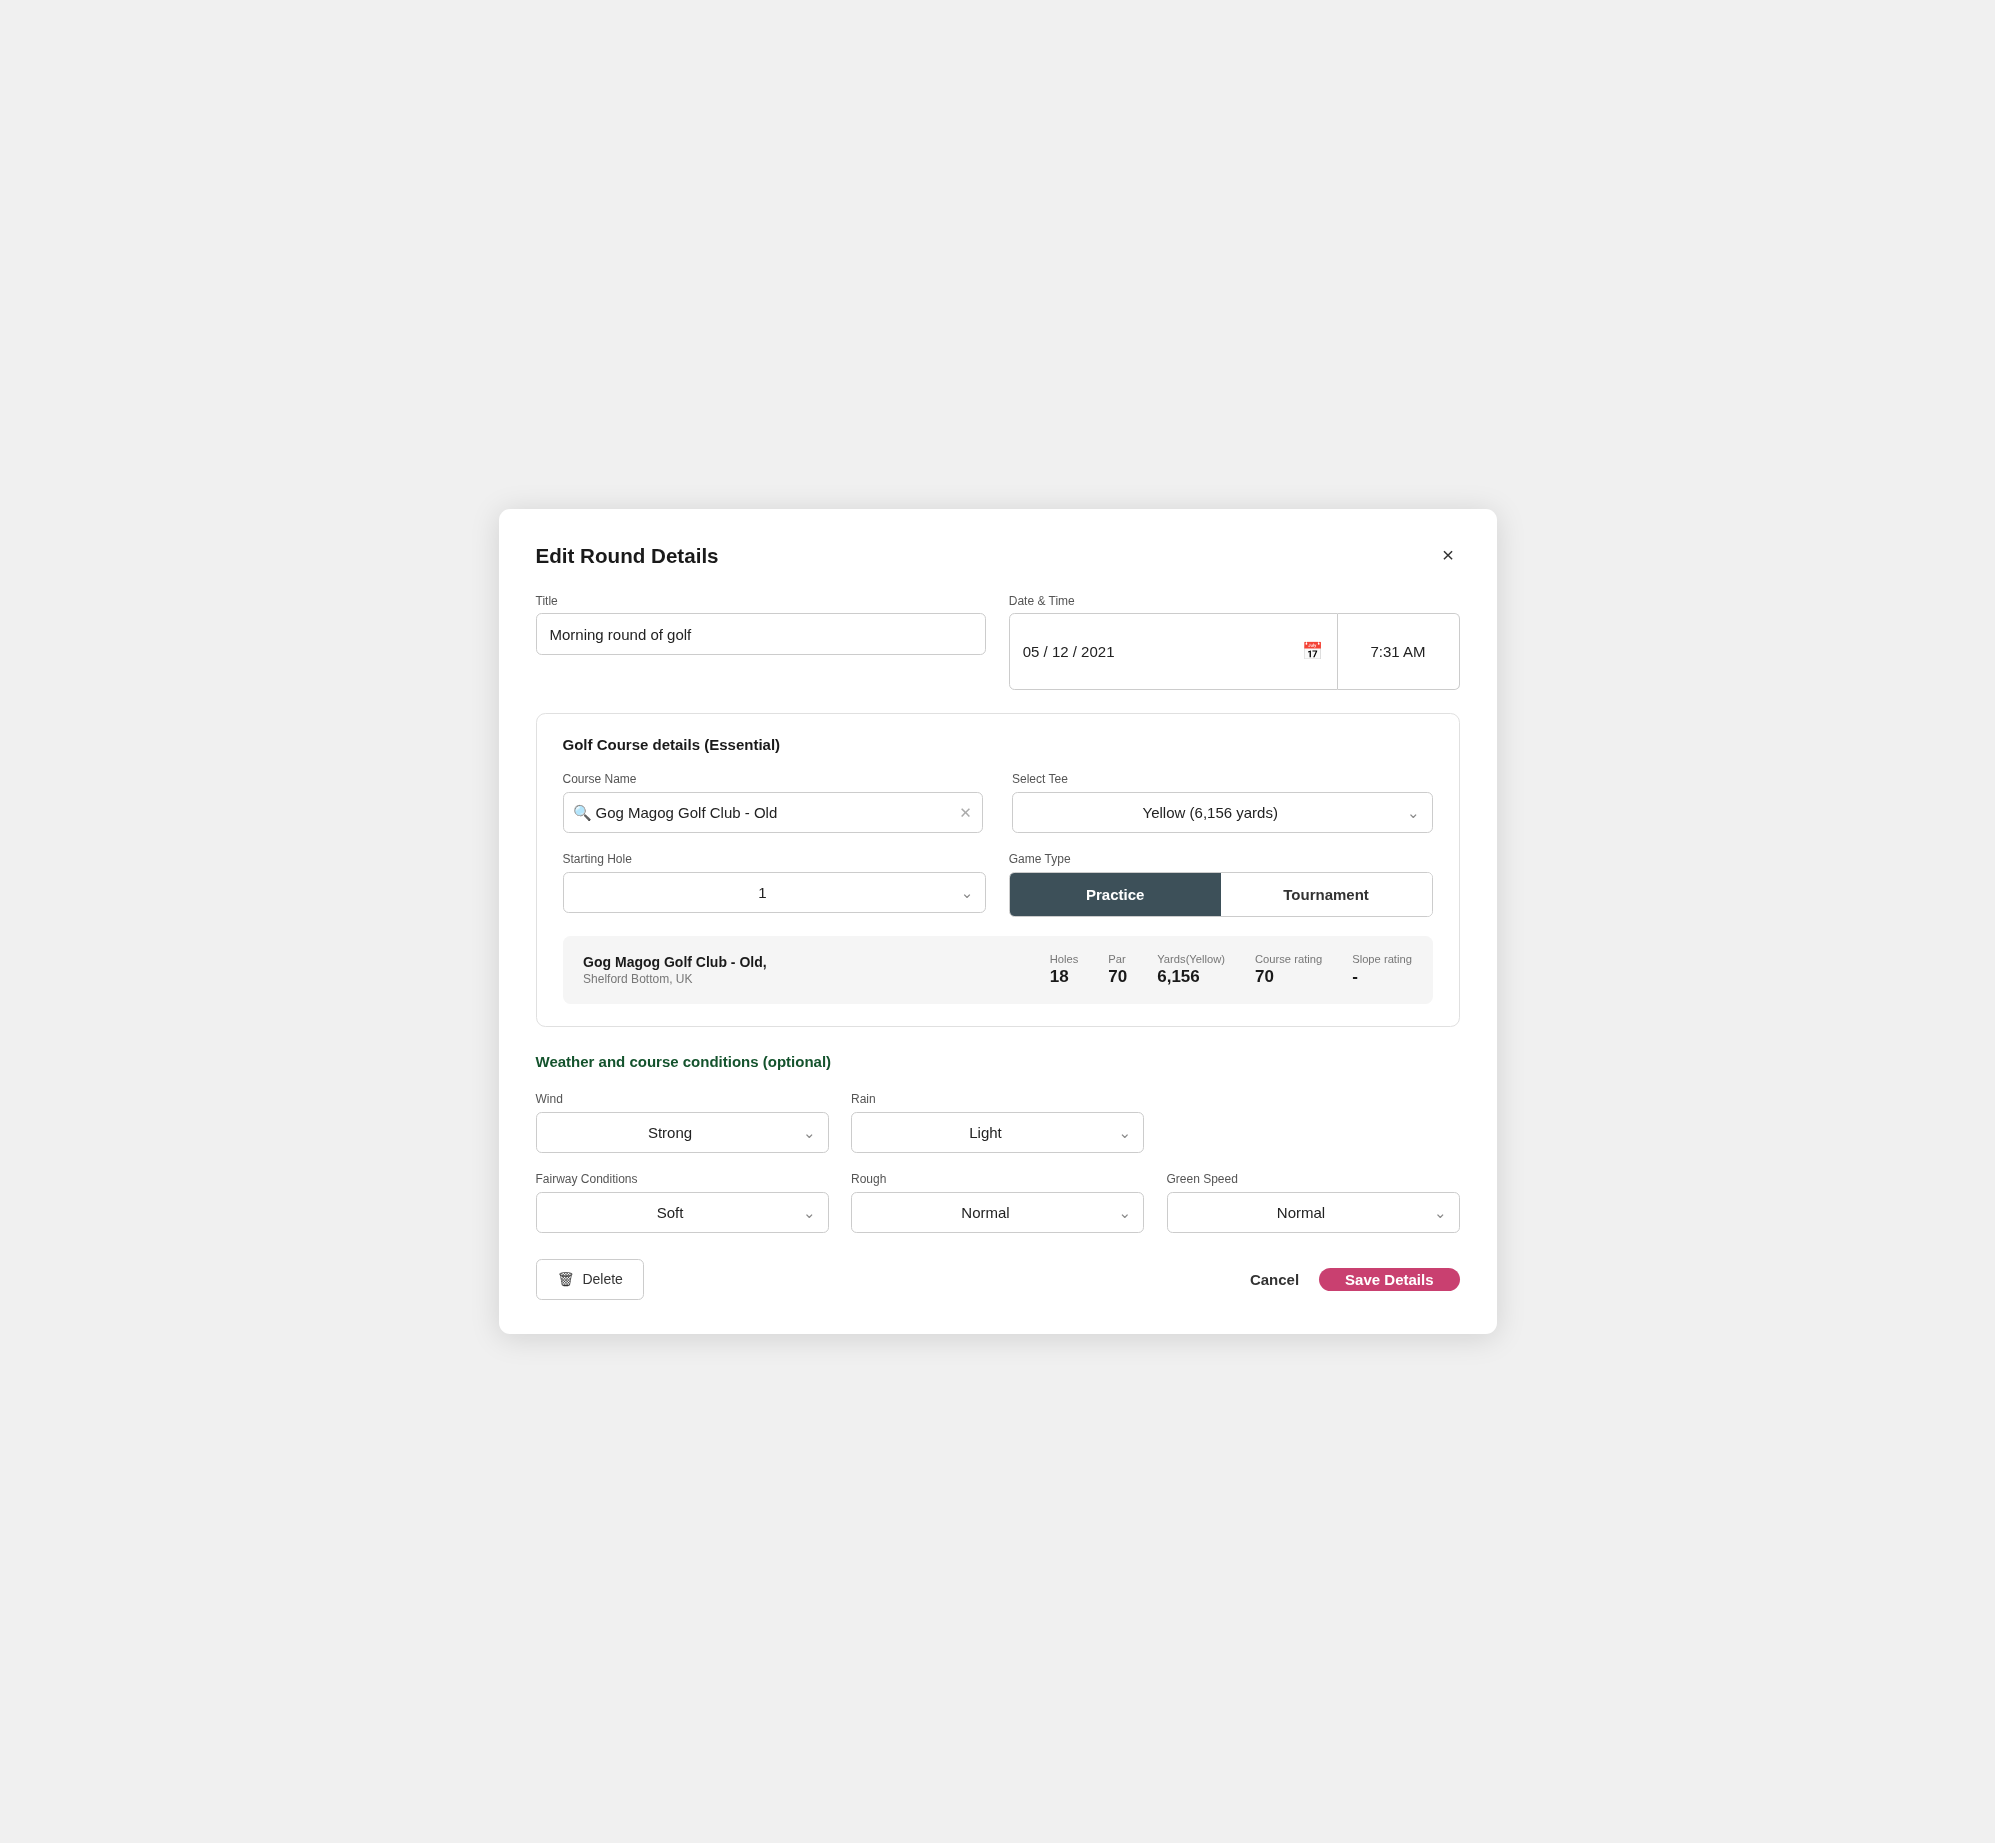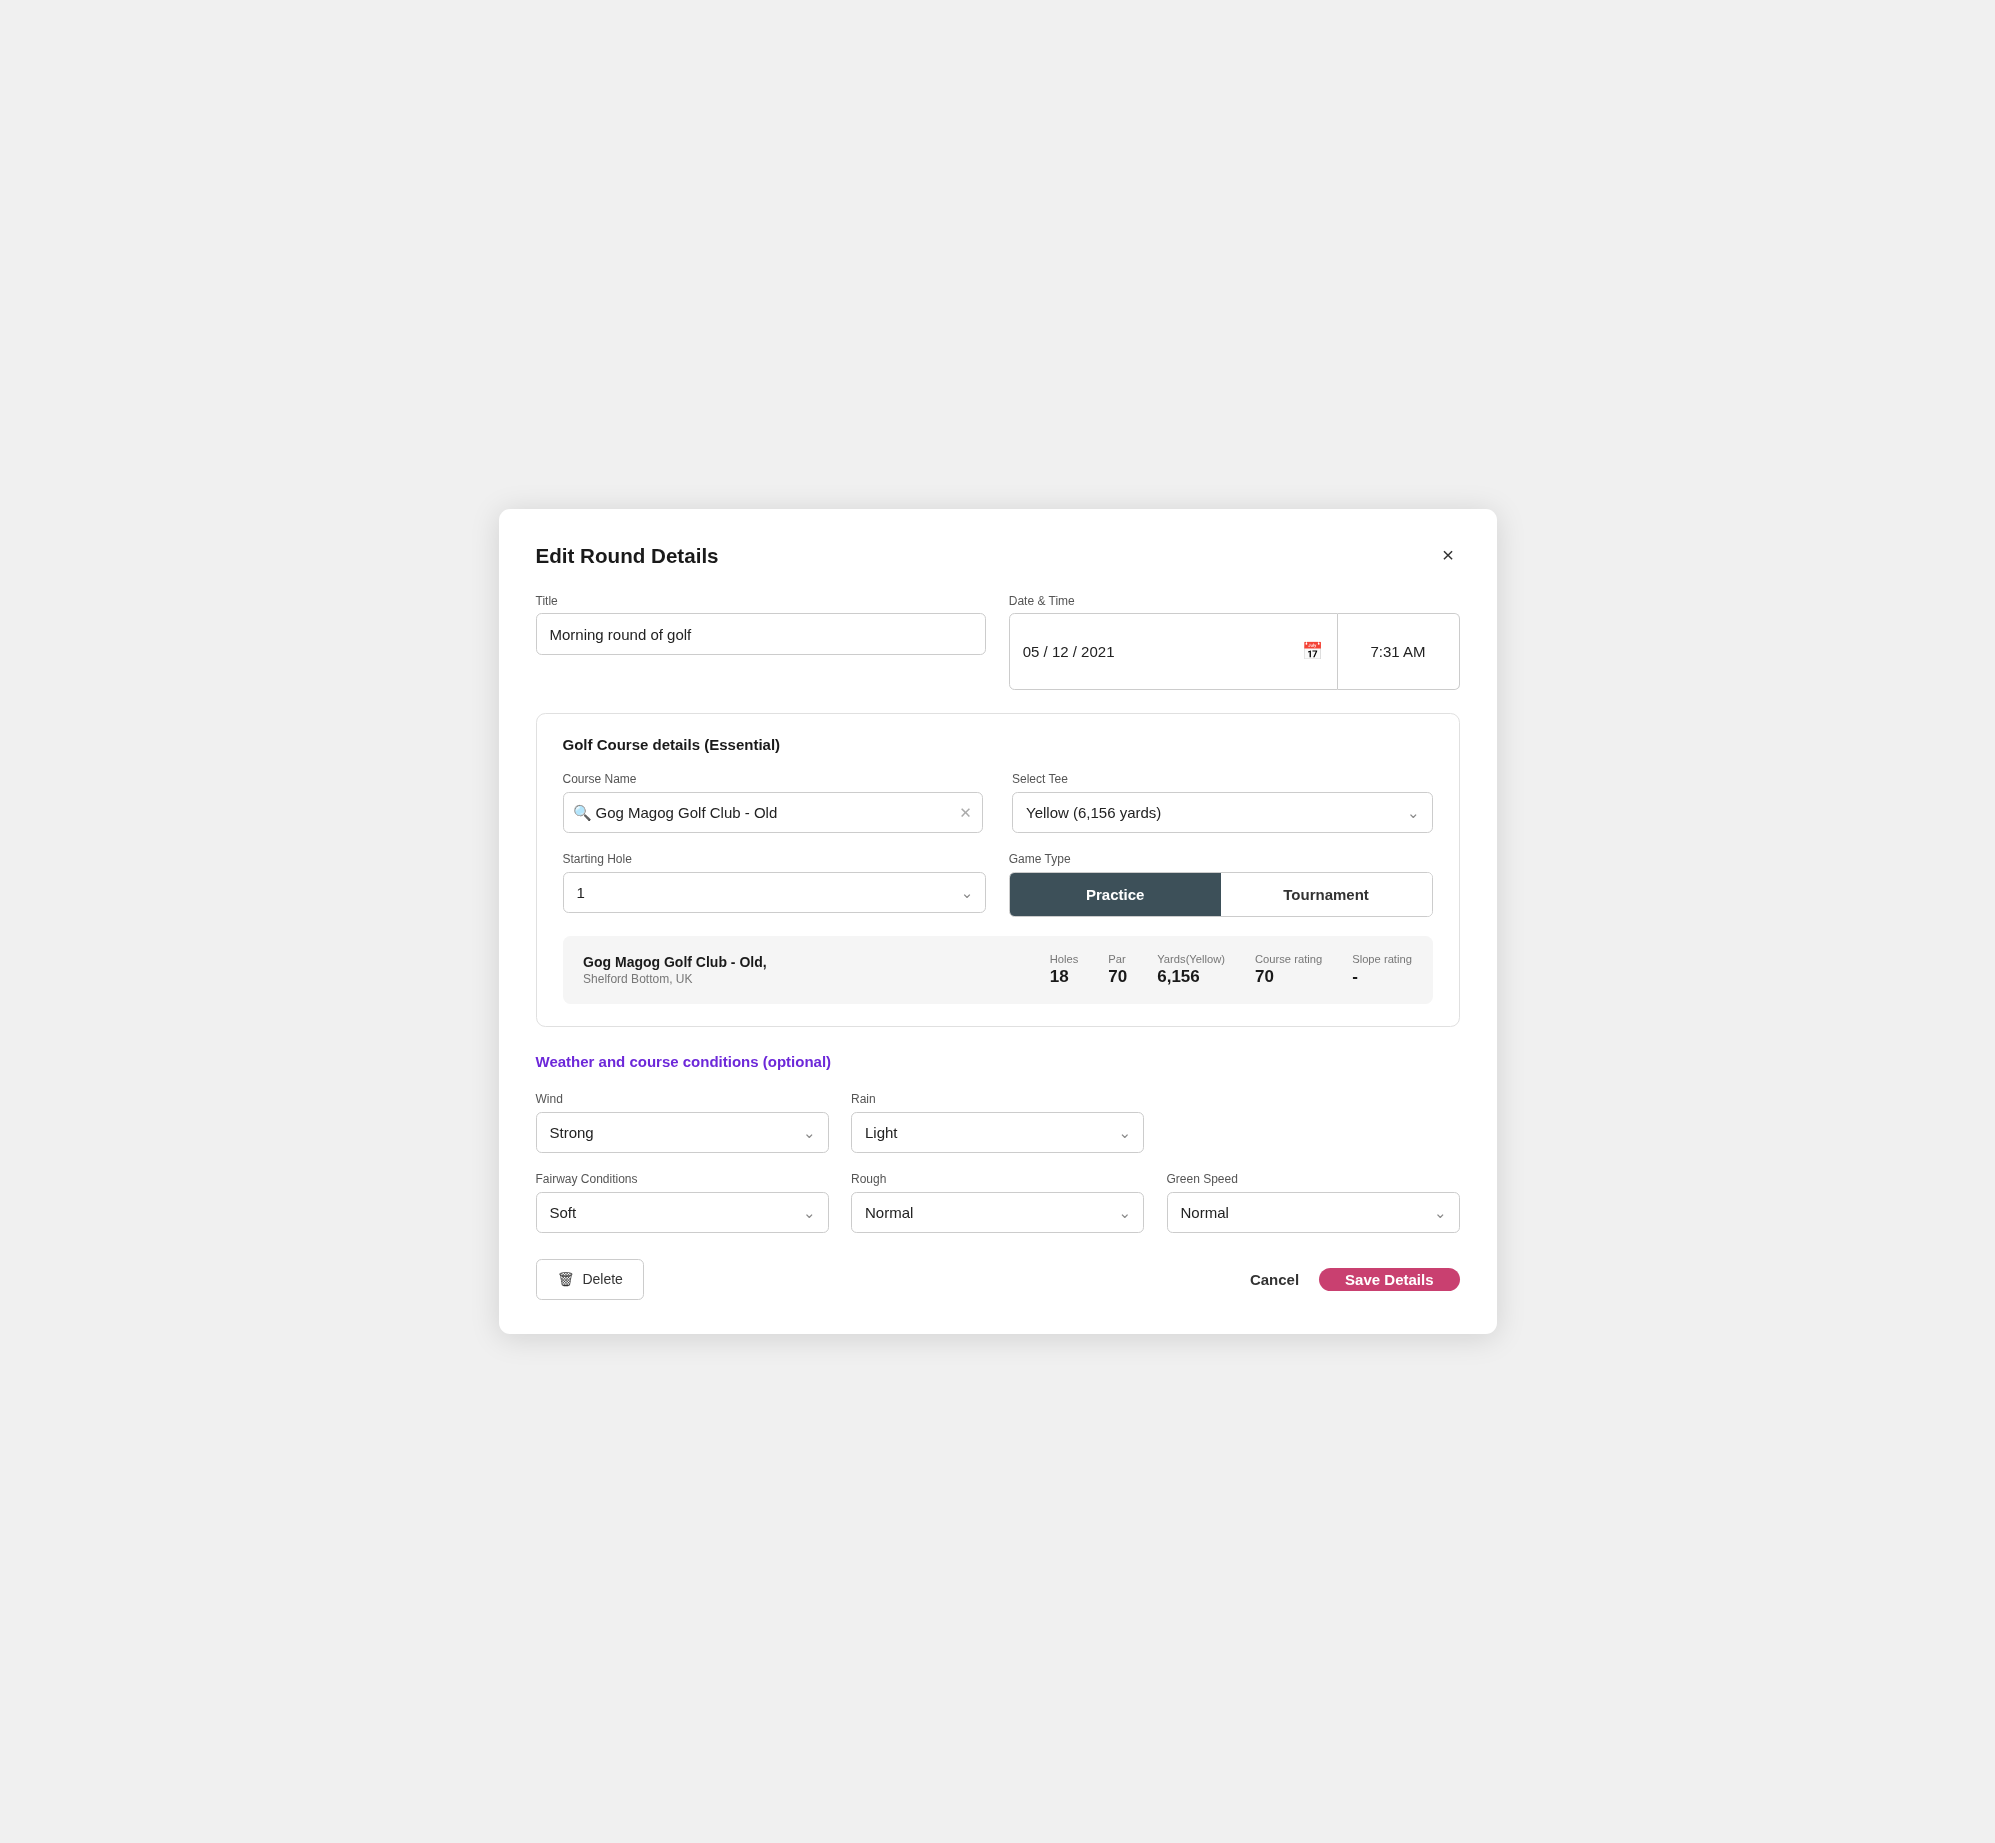--- a/index.html
+++ b/index.html
@@ -158,20 +158,21 @@
       border: 1.4px solid #ccc;
       border-radius: 5.6px;
       padding: 11.2px 37px 11.2px 13px;
       font-size: 15px;
       color: #222;
       width: 100%;
       appearance: none;
       background: #fff;
       cursor: pointer;
       outline: none;
+      text-align: center;
     }
     .chevron-icon {
       position: absolute;
       right: 13px;
       color: #888;
       font-size: 15px;
       pointer-events: none;
     }
     .row-fields {
       display: flex;
@@ -231,21 +232,21 @@
       margin-bottom: 1.9px;
     }
     .stat-value {
       font-size: 17px;
       font-weight: 700;
       color: #1a1a1a;
     }
     .section-conditions-title {
       font-size: 15px;
       font-weight: 700;
-      color: #6d28d9;
+      color: #14532d;
       margin-bottom: 22px;
     }
     .conditions-row {
       display: flex;
       gap: 22.5px;
       margin-bottom: 19px;
     }
     .conditions-col {
       flex: 1;
     }

